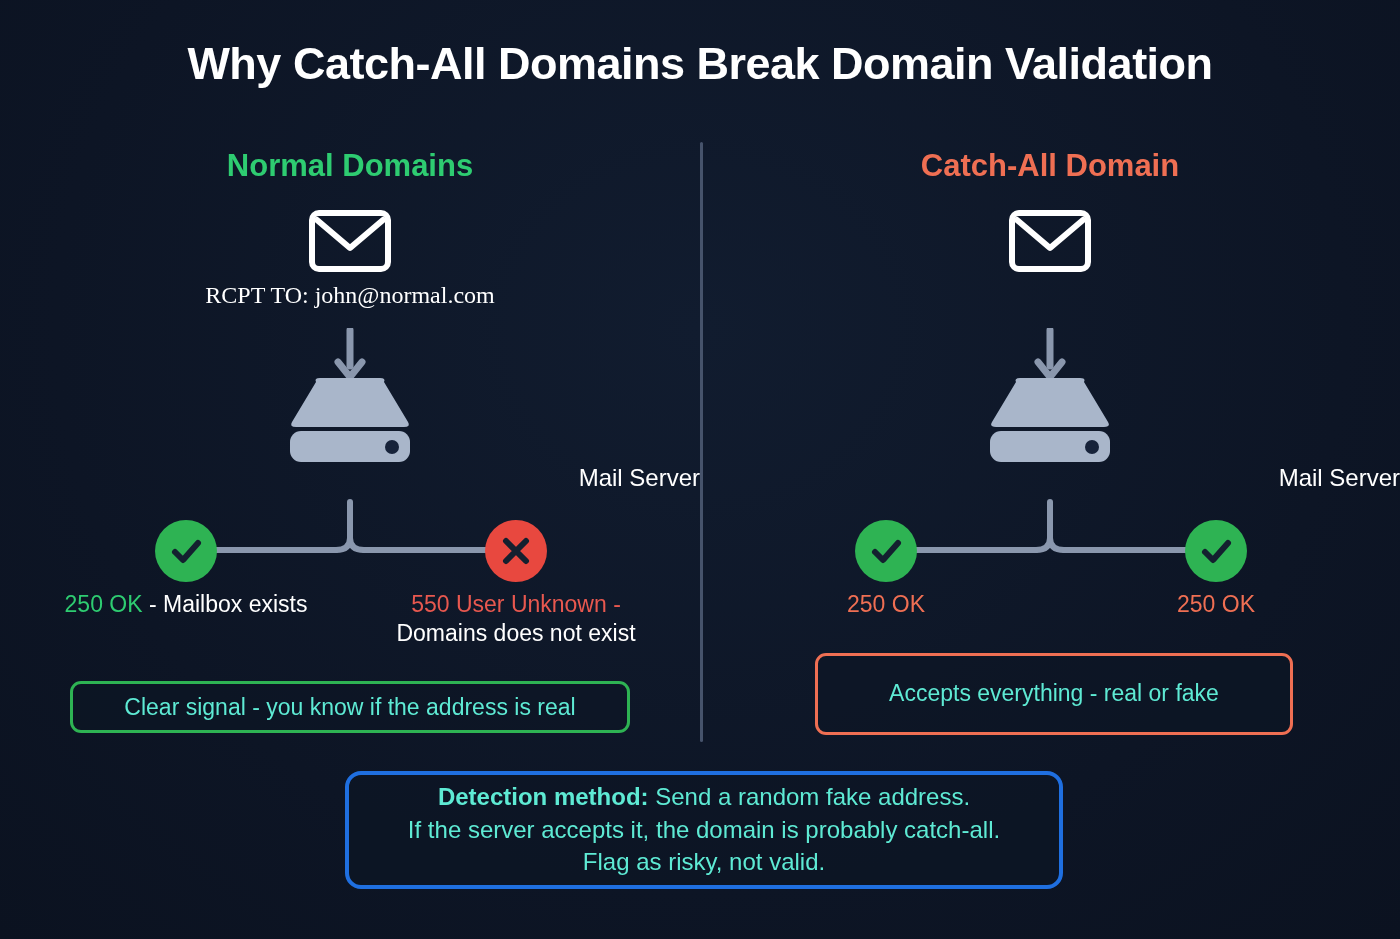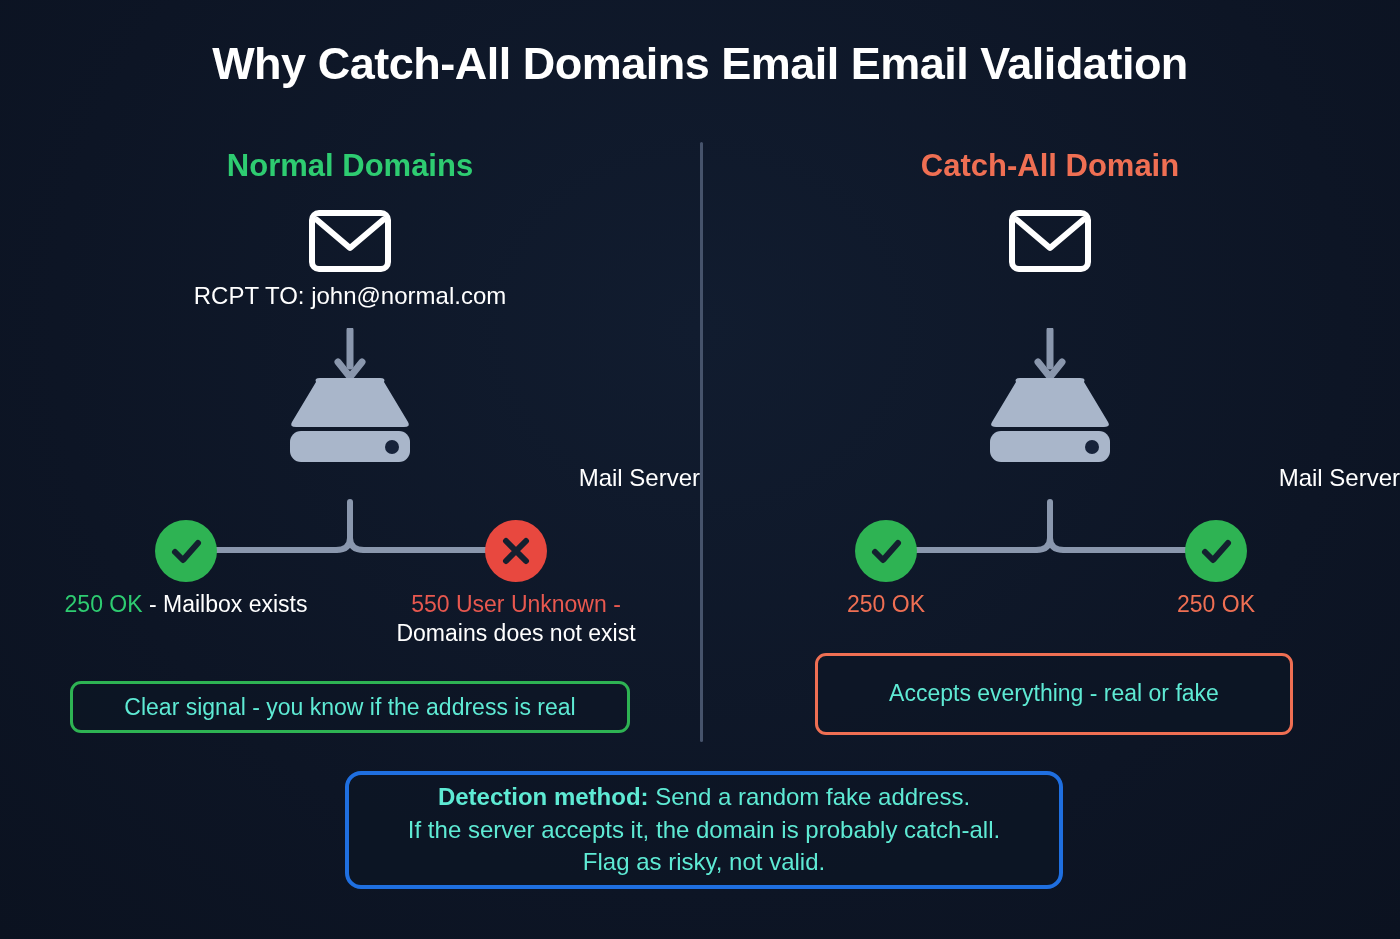--- a/index.html
+++ b/index.html
@@ -76,20 +76,21 @@
   
   .rcpt-line {
     position: absolute;
     top: 134px;
     left: 0;
     width: 700px;
     text-align: center;
     font-size: 24px;
     color: #ffffff;
     white-space: nowrap;
+    font-family: Liberation Serif, serif;
   }
 
   
   .down-arrow {
     position: absolute;
     top: 180px;
     left: 350px;
     transform: translateX(-50%);
     width: 34px;
     height: 52px;
@@ -194,21 +195,21 @@
     border: 4px solid #1f6fe0;
     border-radius: 16px;
     font-size: 24px;
     line-height: 1.35;
   }
   #callout-detection b { font-weight: bold; }
 </style>
 </head>
 <body>
 
-<div id="page-title">Why Catch-All Domains Email Email Validation</div>
+<div id="page-title">Why Catch-All Domains Break Domain Validation</div>
 
 <div id="column-divider"></div>
 
 <div class="column" id="column-normal">
 
   <div class="col-heading" id="heading-normal">Normal Domains</div>
 
   <div class="envelope">
     <svg width="82" height="62" viewBox="0 0 82 62">
       <rect x="3" y="3" width="76" height="56" rx="7" ry="7" fill="none" stroke="#ffffff" stroke-width="6"></rect>

